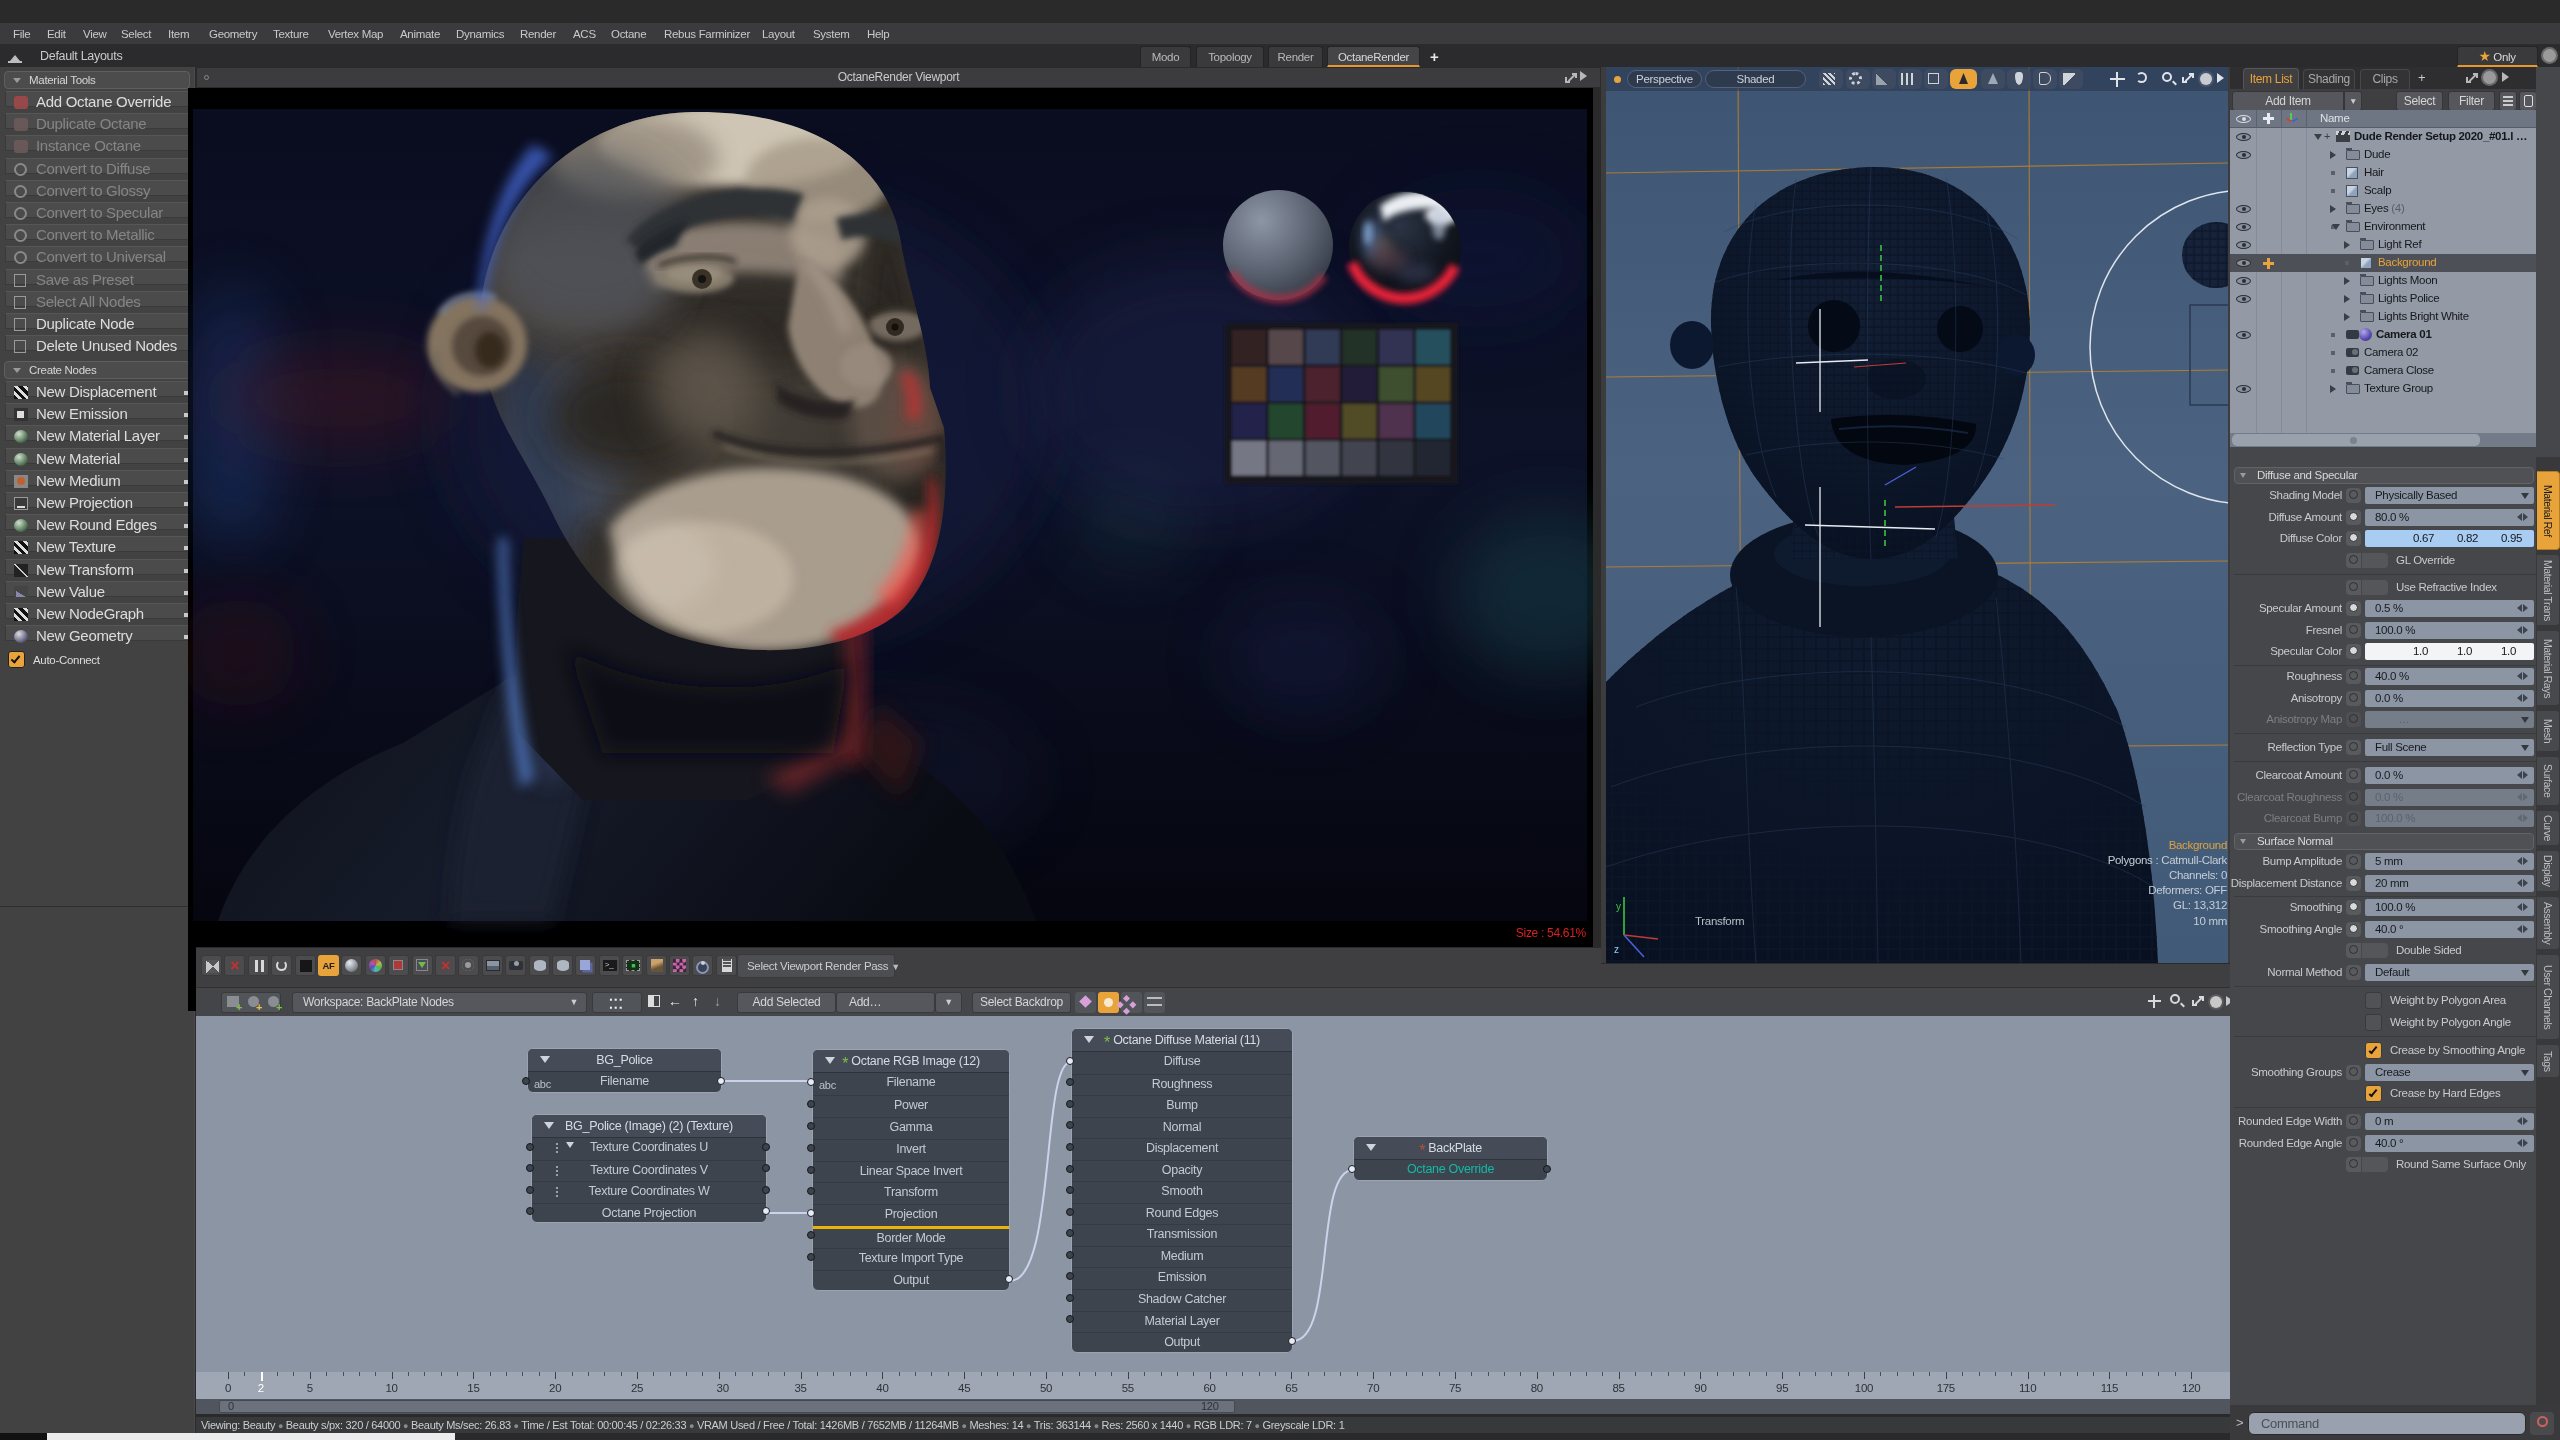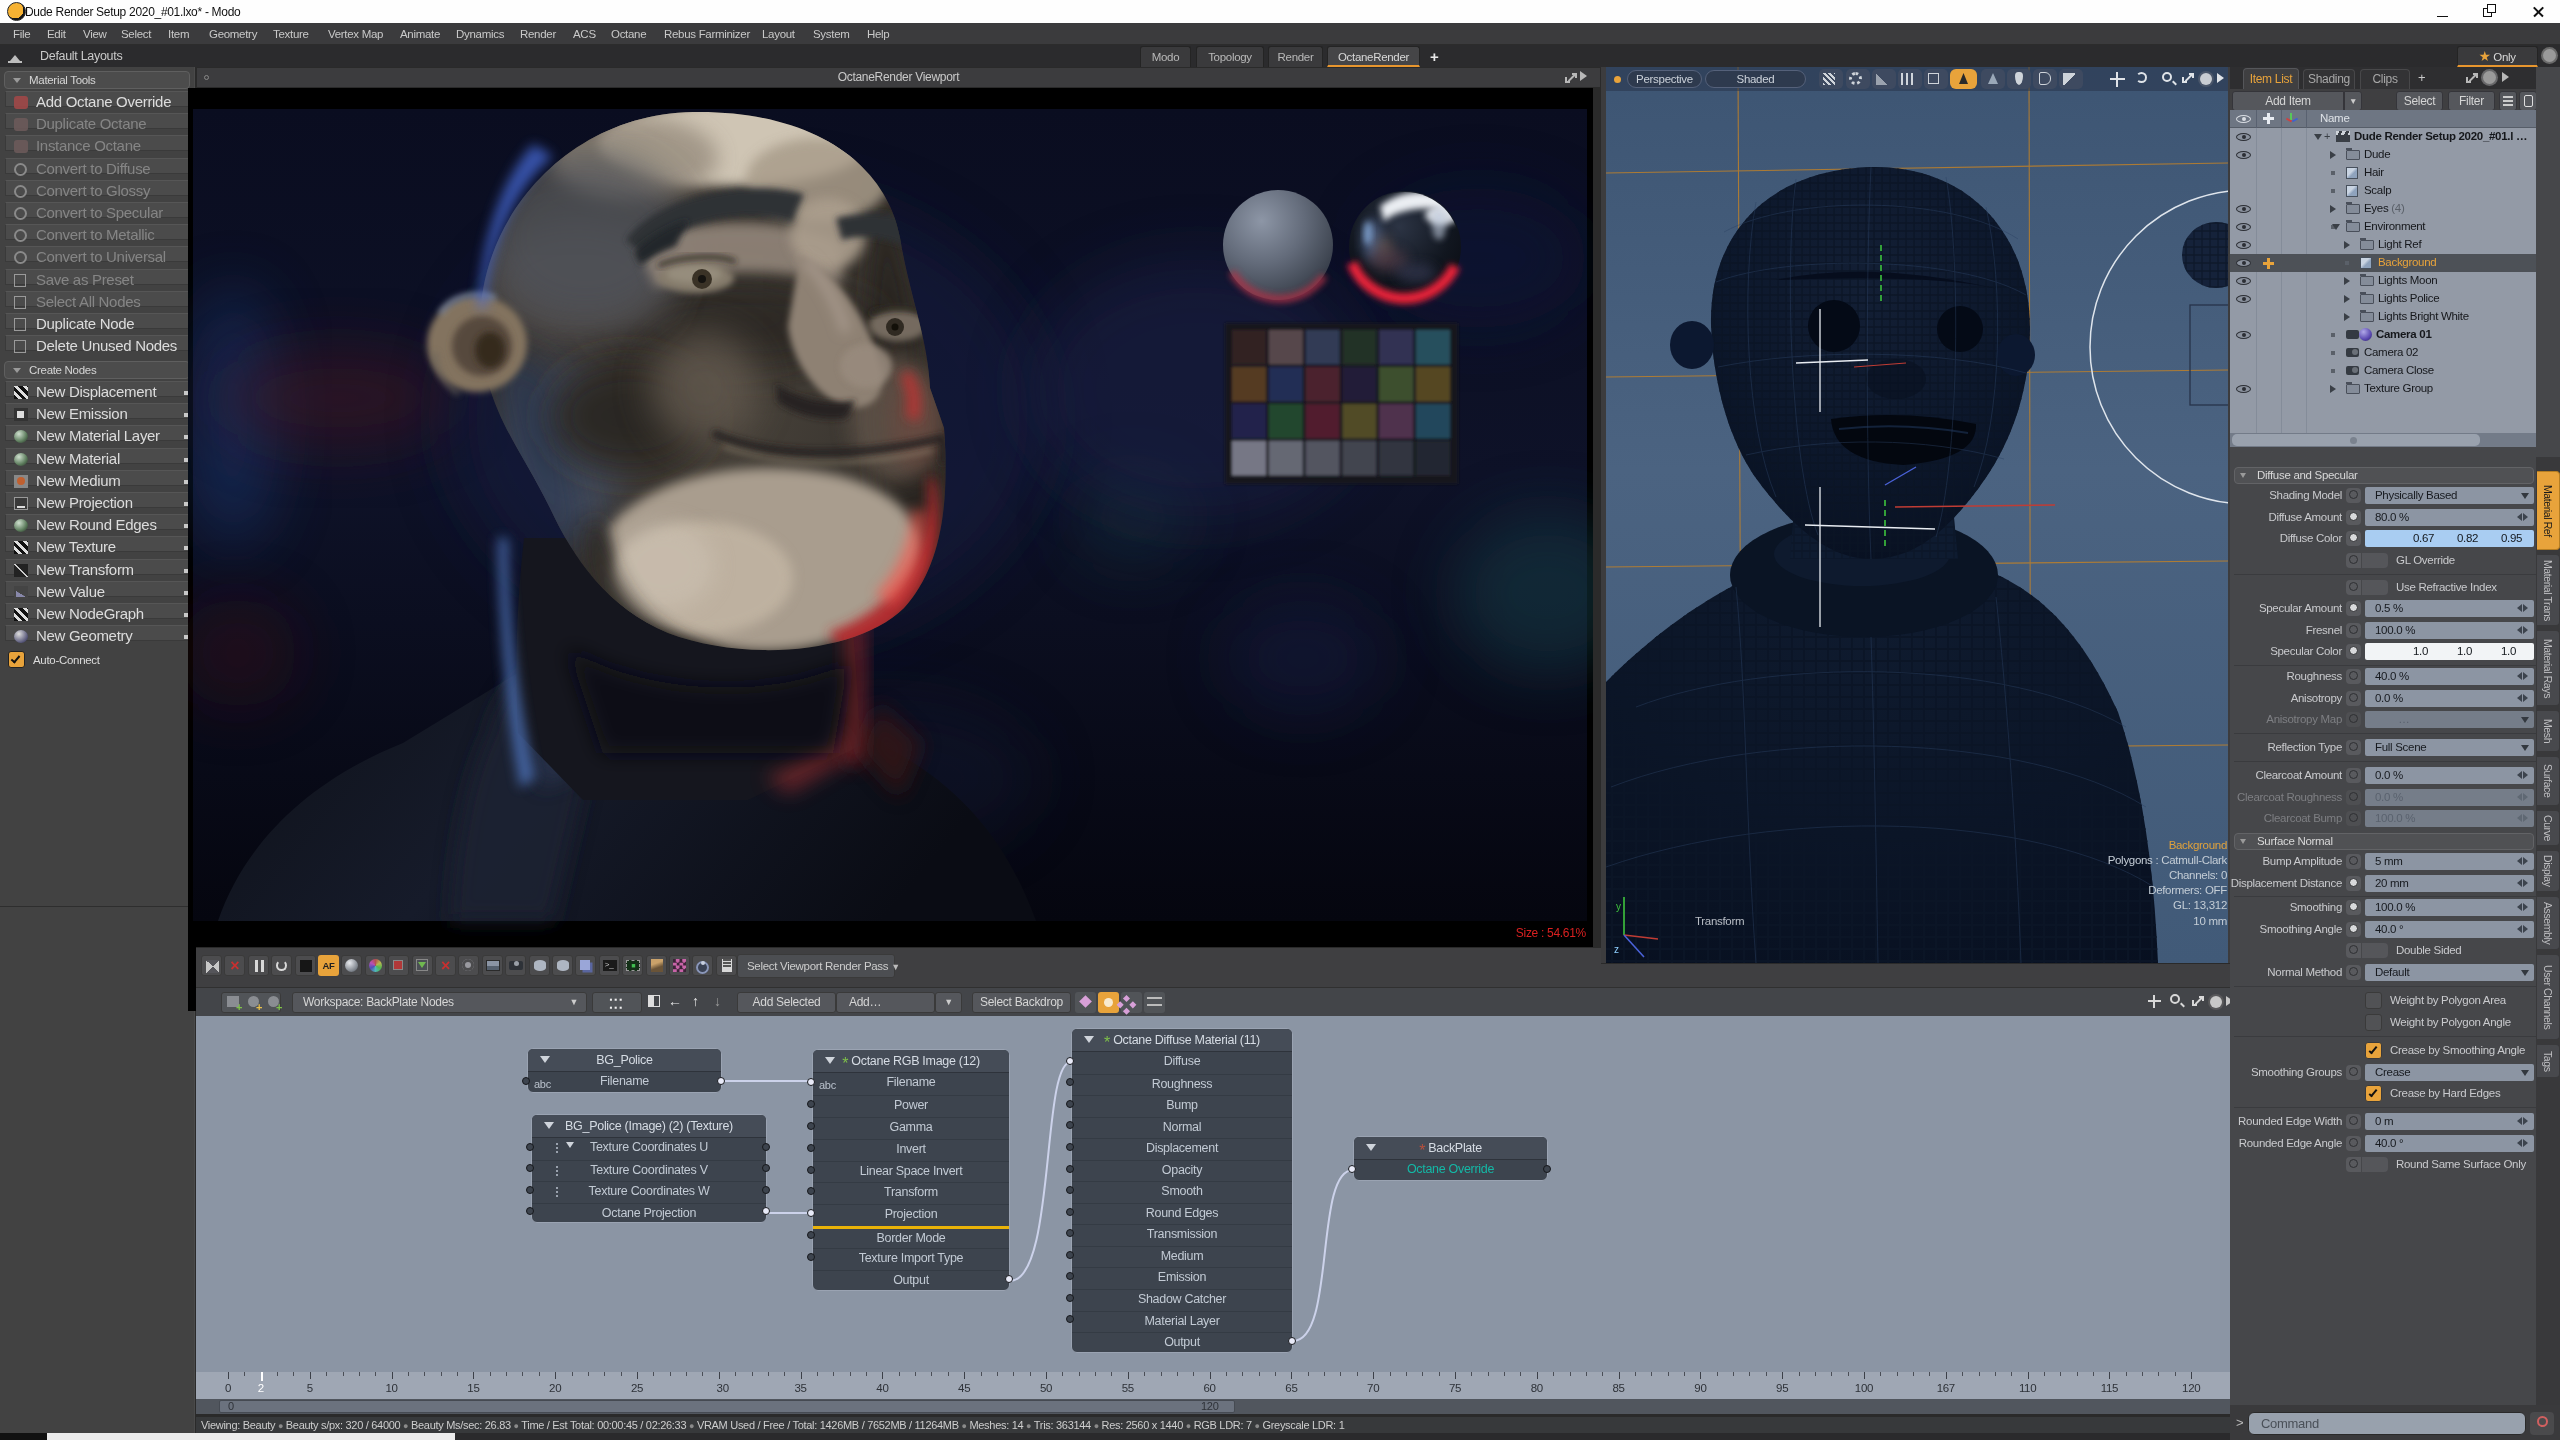--- a/index.html
+++ b/index.html
@@ -35,29 +35,20 @@
 #tbar2{left:196px;top:987px;width:2034px;height:29px;background:#434549;border-top:1px solid #303030;overflow:hidden}
 #schem{left:196px;top:1016px;width:2034px;height:356px;background:#8b95a4}
 #ruler{left:196px;top:1372px;width:2034px;height:27px;background:#9fa7b4}
 #range{left:196px;top:1399px;width:2034px;height:15px;background:#51565e}
 #statusbar{left:196px;top:1417px;width:2034px;height:17px;background:#37393b;color:#cdcdcd;font-size:11px;line-height:17px}
 #botstrip{left:0px;top:1433px;width:2230px;height:7px;background:#2a2a2c}
 #cmdbar{left:2230px;top:1405px;width:330px;height:35px;background:#3a3a3c}
 </style></head>
 <body>
 <div id="root">
-<div id="title" class="abs">
-      <div class="logo abs"></div>
-      <div class="t abs">Dude Render Setup 2020_#01.lxo* - Modo</div>
-<div class="wbtn abs" style="left:2437px;width:11px;height:11px;border-bottom:1.5px solid #111"></div>
-<div class="wbtn abs" style="left:2483px;width:9px;height:9px;border:1.2px solid #111;margin-top:2px"></div>
-<div class="wbtn abs" style="left:2487px;width:9px;height:9px;border:1.2px solid #111;background:#fff;margin-top:-2px"></div>
-<div class="wbtn abs" style="left:2532px;top:11px;width:13px;height:1.6px;background:#111;transform:rotate(45deg)"></div>
-      <div class="wbtn abs" style="left:2532px;top:11px;width:13px;height:1.6px;background:#111;transform:rotate(-45deg)"></div>
-</div>
 <div id="menu" class="abs">
       <span style="left: 13px;">File</span>
       <span style="left: 47px;">Edit</span>
       <span style="left: 83px;">View</span>
       <span style="left: 121px;">Select</span>
       <span style="left: 168px;">Item</span>
       <span style="left: 209px;">Geometry</span>
       <span style="left: 273px;">Texture</span>
       <span style="left: 328px;">Vertex Map</span>
       <span style="left: 400px;">Animate</span>
@@ -1168,21 +1159,21 @@
       <div class="abs" style="left:1618.9199999999998px;top:0;width:1px;height:4px;background:#4a4e56"></div>
       <div class="abs" style="left:1635.28px;top:0;width:1px;height:4px;background:#4a4e56"></div>
       <div class="abs" style="left:1651.6399999999999px;top:0;width:1px;height:4px;background:#4a4e56"></div>
       <div class="abs" style="left:1668px;top:0;width:1px;height:7px;background:#3c4048"></div>
       <div class="abs" style="left:1658px;top:10px;width:20px;text-align:center;font-size:11.5px;color:#2e3238">100</div>
       <div class="abs" style="left:1684.36px;top:0;width:1px;height:4px;background:#4a4e56"></div>
       <div class="abs" style="left:1700.72px;top:0;width:1px;height:4px;background:#4a4e56"></div>
       <div class="abs" style="left:1717.08px;top:0;width:1px;height:4px;background:#4a4e56"></div>
       <div class="abs" style="left:1733.44px;top:0;width:1px;height:4px;background:#4a4e56"></div>
       <div class="abs" style="left:1749.8px;top:0;width:1px;height:7px;background:#3c4048"></div>
-      <div class="abs" style="left:1739.8px;top:10px;width:20px;text-align:center;font-size:11.5px;color:#2e3238">167</div>
+      <div class="abs" style="left:1739.8px;top:10px;width:20px;text-align:center;font-size:11.5px;color:#2e3238">175</div>
       <div class="abs" style="left:1766.1599999999999px;top:0;width:1px;height:4px;background:#4a4e56"></div>
       <div class="abs" style="left:1782.52px;top:0;width:1px;height:4px;background:#4a4e56"></div>
       <div class="abs" style="left:1798.8799999999999px;top:0;width:1px;height:4px;background:#4a4e56"></div>
       <div class="abs" style="left:1815.24px;top:0;width:1px;height:4px;background:#4a4e56"></div>
       <div class="abs" style="left:1831.6px;top:0;width:1px;height:7px;background:#3c4048"></div>
       <div class="abs" style="left:1821.6px;top:10px;width:20px;text-align:center;font-size:11.5px;color:#2e3238">110</div>
       <div class="abs" style="left:1847.96px;top:0;width:1px;height:4px;background:#4a4e56"></div>
       <div class="abs" style="left:1864.32px;top:0;width:1px;height:4px;background:#4a4e56"></div>
       <div class="abs" style="left:1880.6799999999998px;top:0;width:1px;height:4px;background:#4a4e56"></div>
       <div class="abs" style="left:1897.04px;top:0;width:1px;height:4px;background:#4a4e56"></div>

